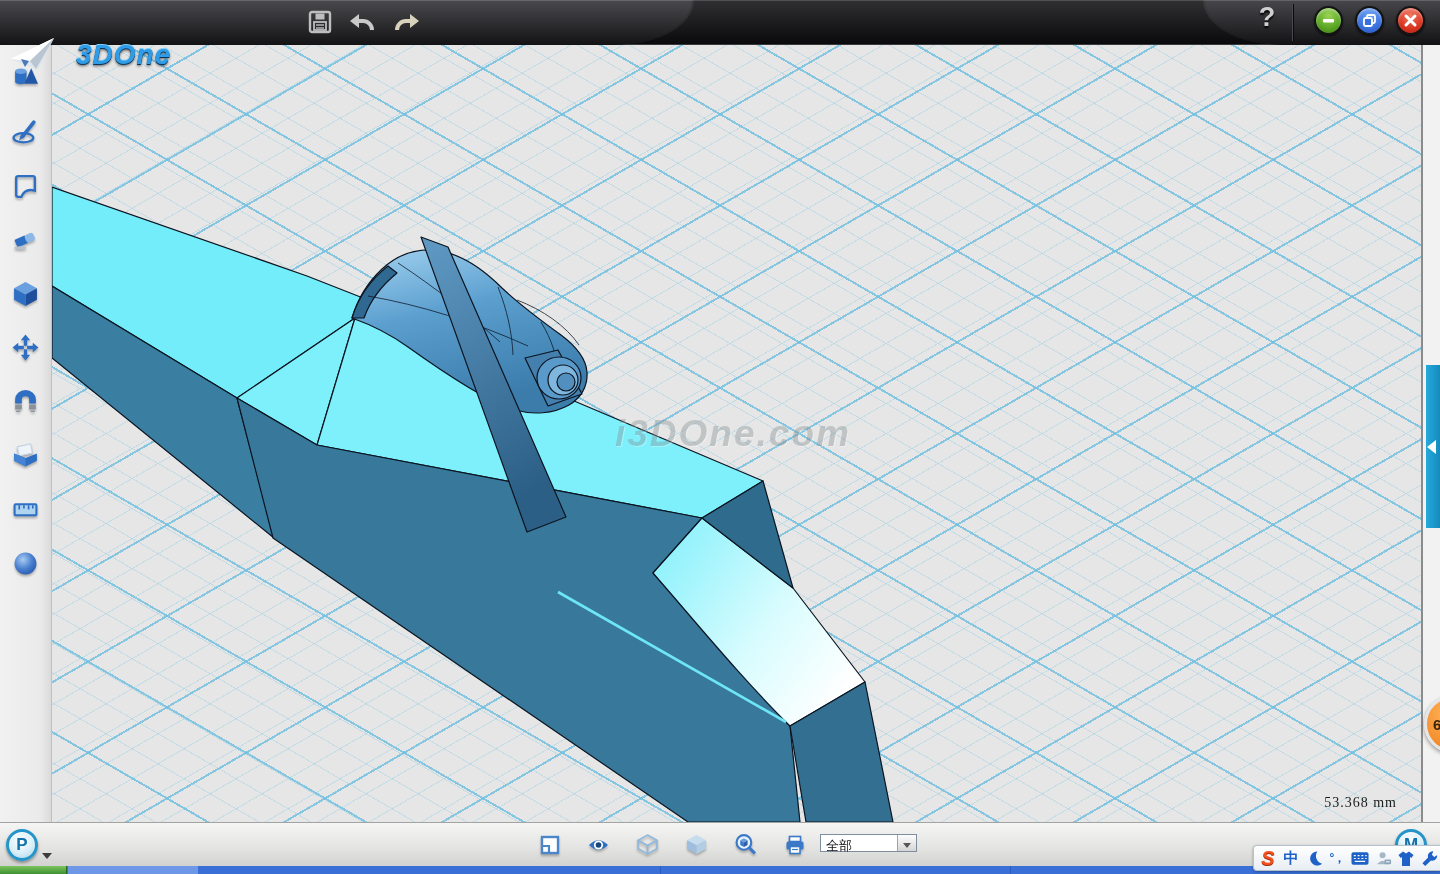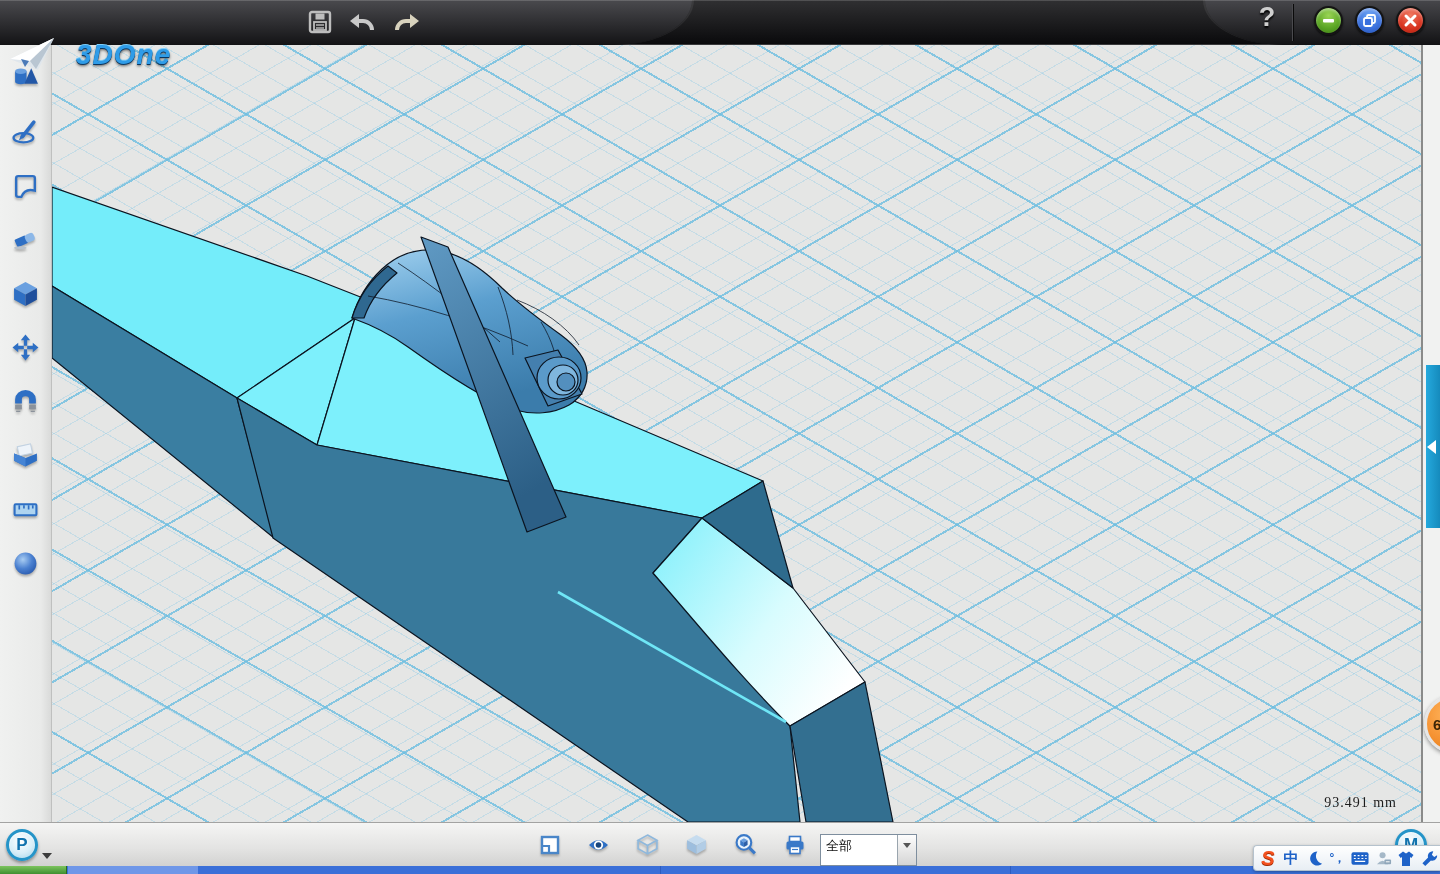--- a/index.html
+++ b/index.html
@@ -90,21 +90,21 @@
     box-shadow:0 2px 3px rgba(0,0,0,.35), inset 0 1px 2px rgba(255,255,255,.9);
     display:flex; align-items:center; justify-content:center;
     font-weight:800; font-size:17px; color:#1173ae; }
   .badge-p { left:6px; } .badge-m { left:1395px; }
   .p-caret { position:absolute; left:42px; top:30px; width:0; height:0;
     border-left:5px solid transparent; border-right:5px solid transparent;
     border-top:6px solid #3c3c3c; }
   .view-tools { position:absolute; left:538px; top:10px; display:flex; gap:26px; }
   .vt-btn { width:23px; height:23px; display:flex; align-items:center; justify-content:center;
     filter:drop-shadow(0 2px 1px rgba(0,0,0,.25)); }
-  .filter { position:absolute; left:820px; top:11px; width:97px; height:32px;
+  .filter { position:absolute; left:820px; top:11px; width:97px; height:18px;
     display:flex; border:1px solid #7e8e9e; background:#fff; }
   .filter .val { flex:1; font-size:13px; color:#111; padding:2px 0 0 5px; }
   .filter .arrow { width:19px; border-left:1px solid #9aa5ae;
     background:linear-gradient(180deg,#fdfdfd,#d5d5d5); position:relative; }
   .filter .arrow i { position:absolute; left:5px; top:8px; width:0; height:0;
     border-left:4px solid transparent; border-right:4px solid transparent;
     border-top:5px solid #555; }
 
   
   .imebar { position:absolute; left:1253px; top:845px; width:187px; height:26px;
@@ -324,21 +324,22 @@
         <g>
           <polygon points="525,358 558,350 582,394 548,406" fill="#447fae"></polygon>
           <ellipse cx="559" cy="378" rx="22" ry="21" fill="#5a9aca"></ellipse>
           <circle cx="563" cy="380" r="15" fill="#7fb6de"></circle>
           <circle cx="566" cy="382" r="9" fill="#538fbe"></circle>
         </g>
 
         <polygon points="421,237 448,247 566,517 527,532" fill="url(#bladeGrad)"></polygon>
       </g>
     </svg>
-    <div class="measure">93.491 mm</div>
+    <div class="watermark">i3DOne.com</div>
+    <div class="measure">53.368 mm</div>
   </div>
 
   <div class="rightstrip">
     <div class="flyout">
       <div class="tri"></div>
     </div>
   </div>
   <div class="notif">
     <span>63</span>
   </div>

